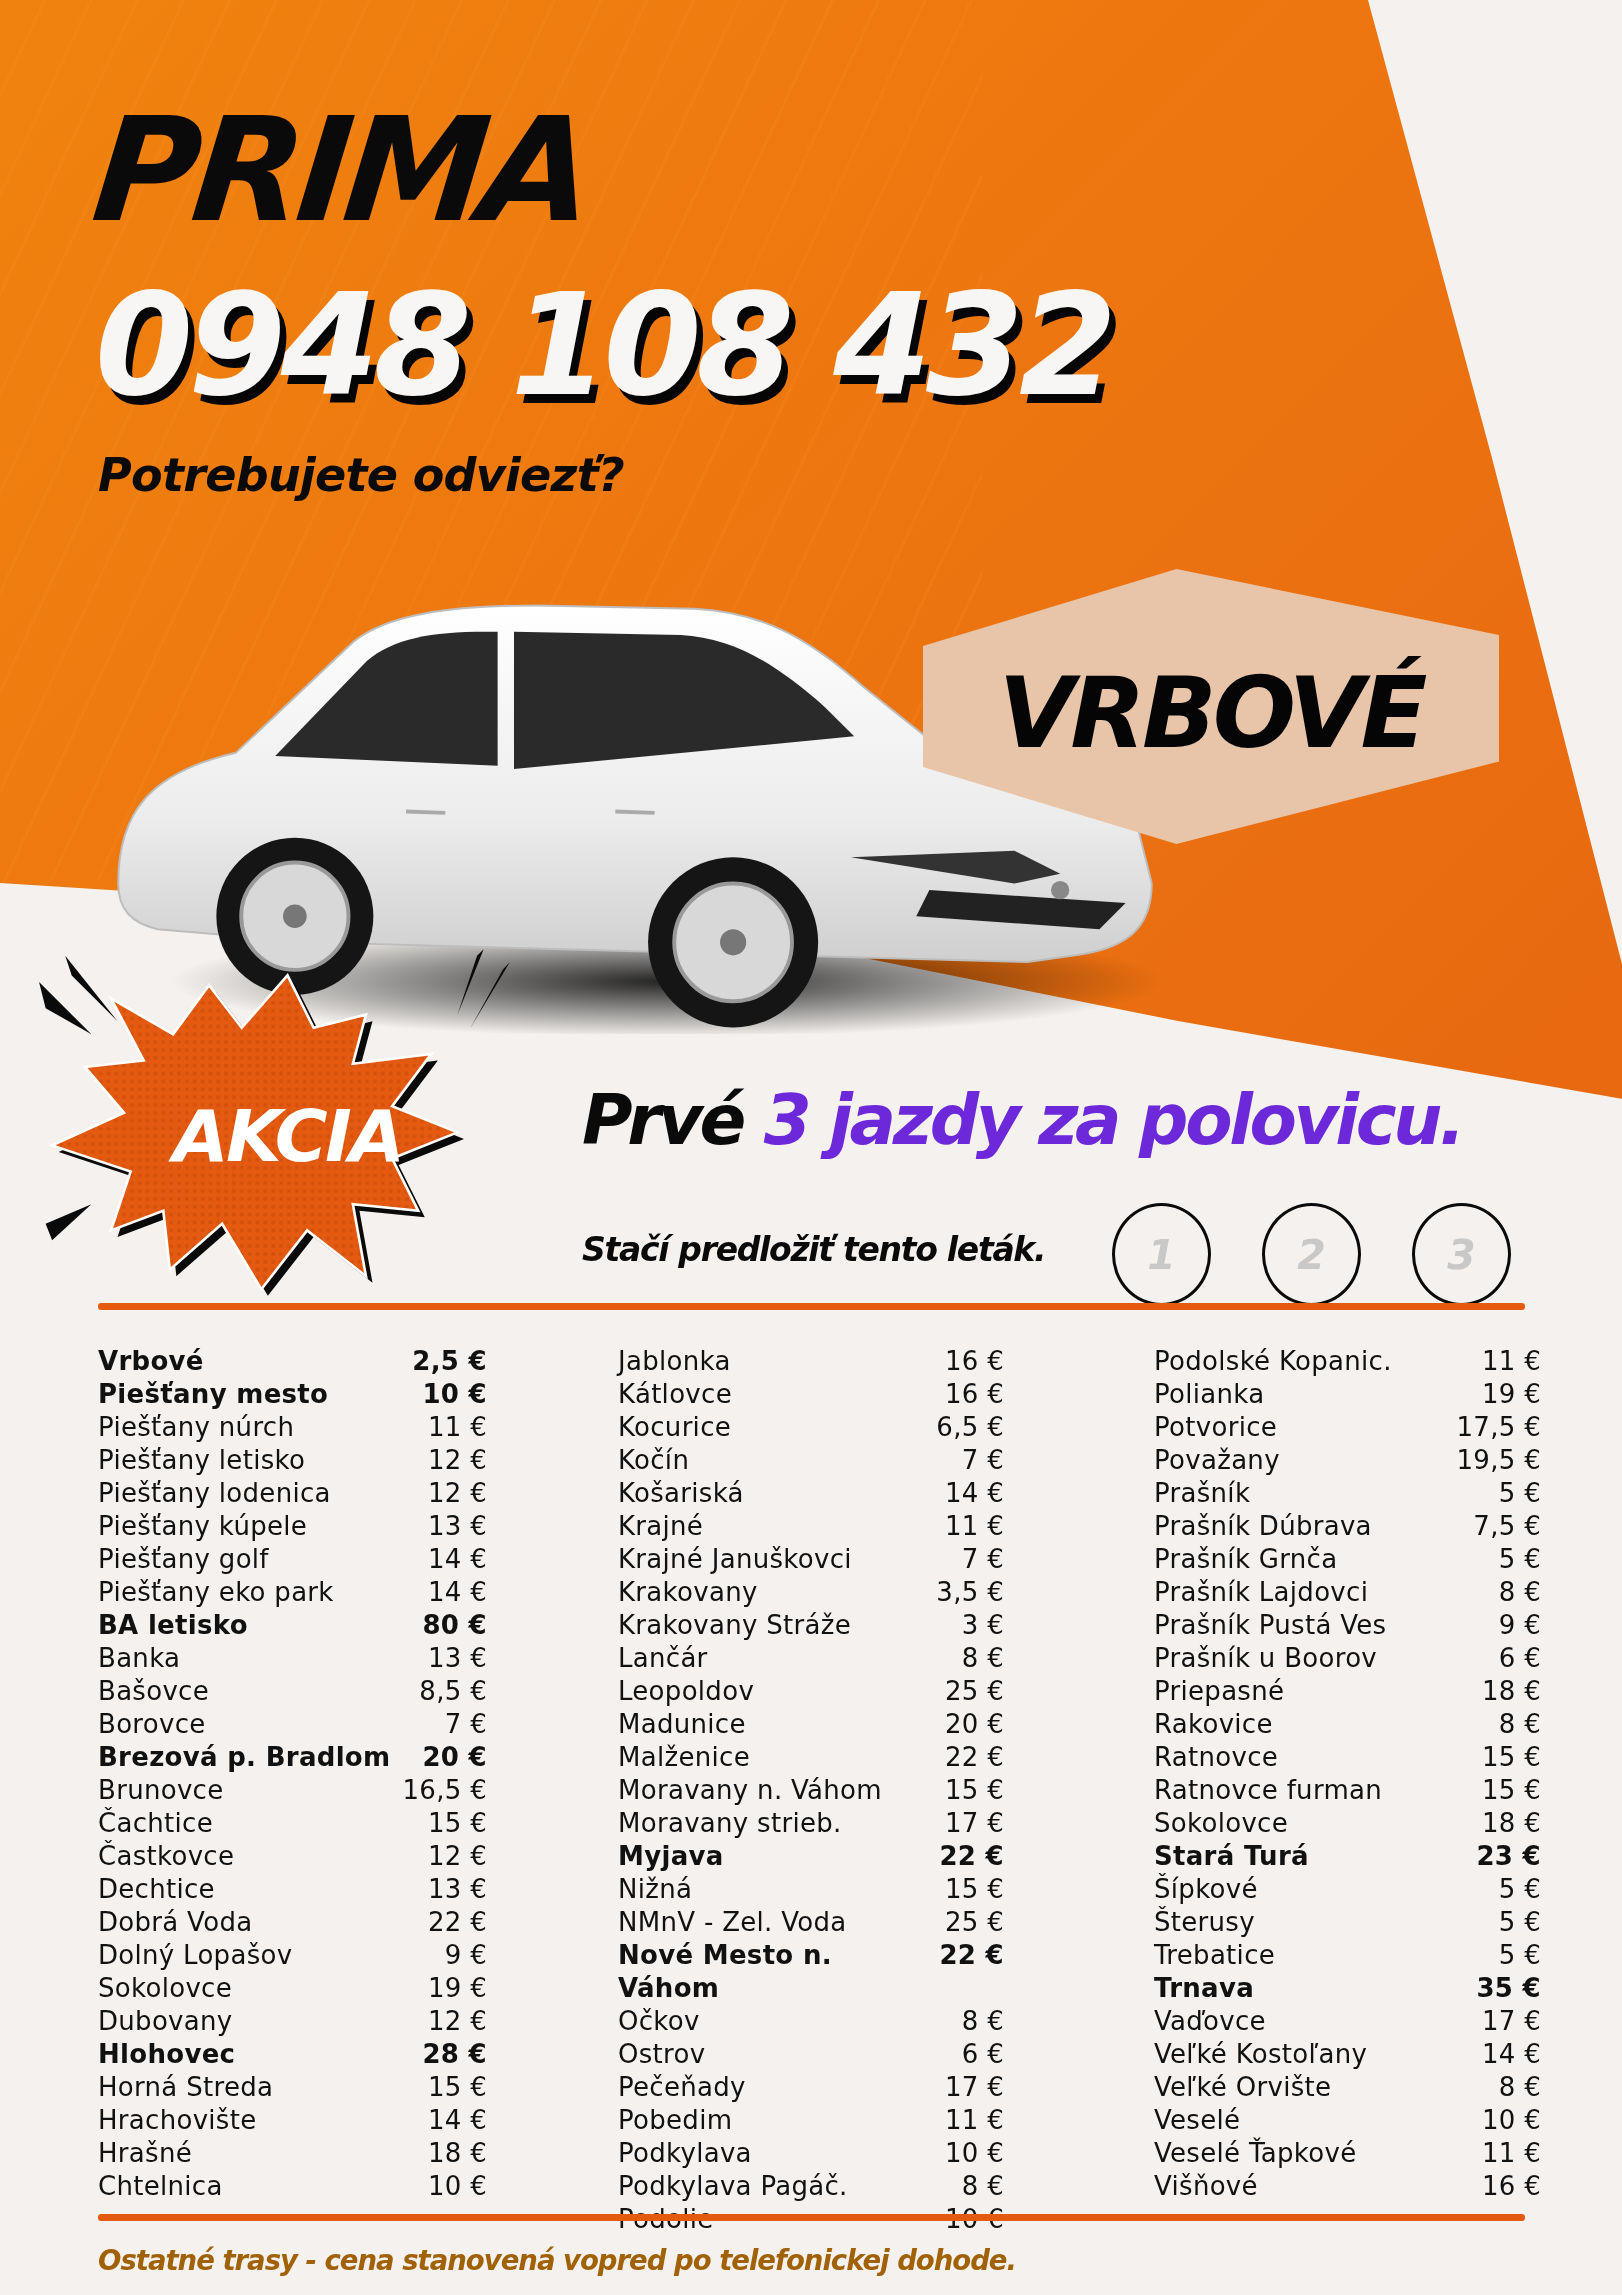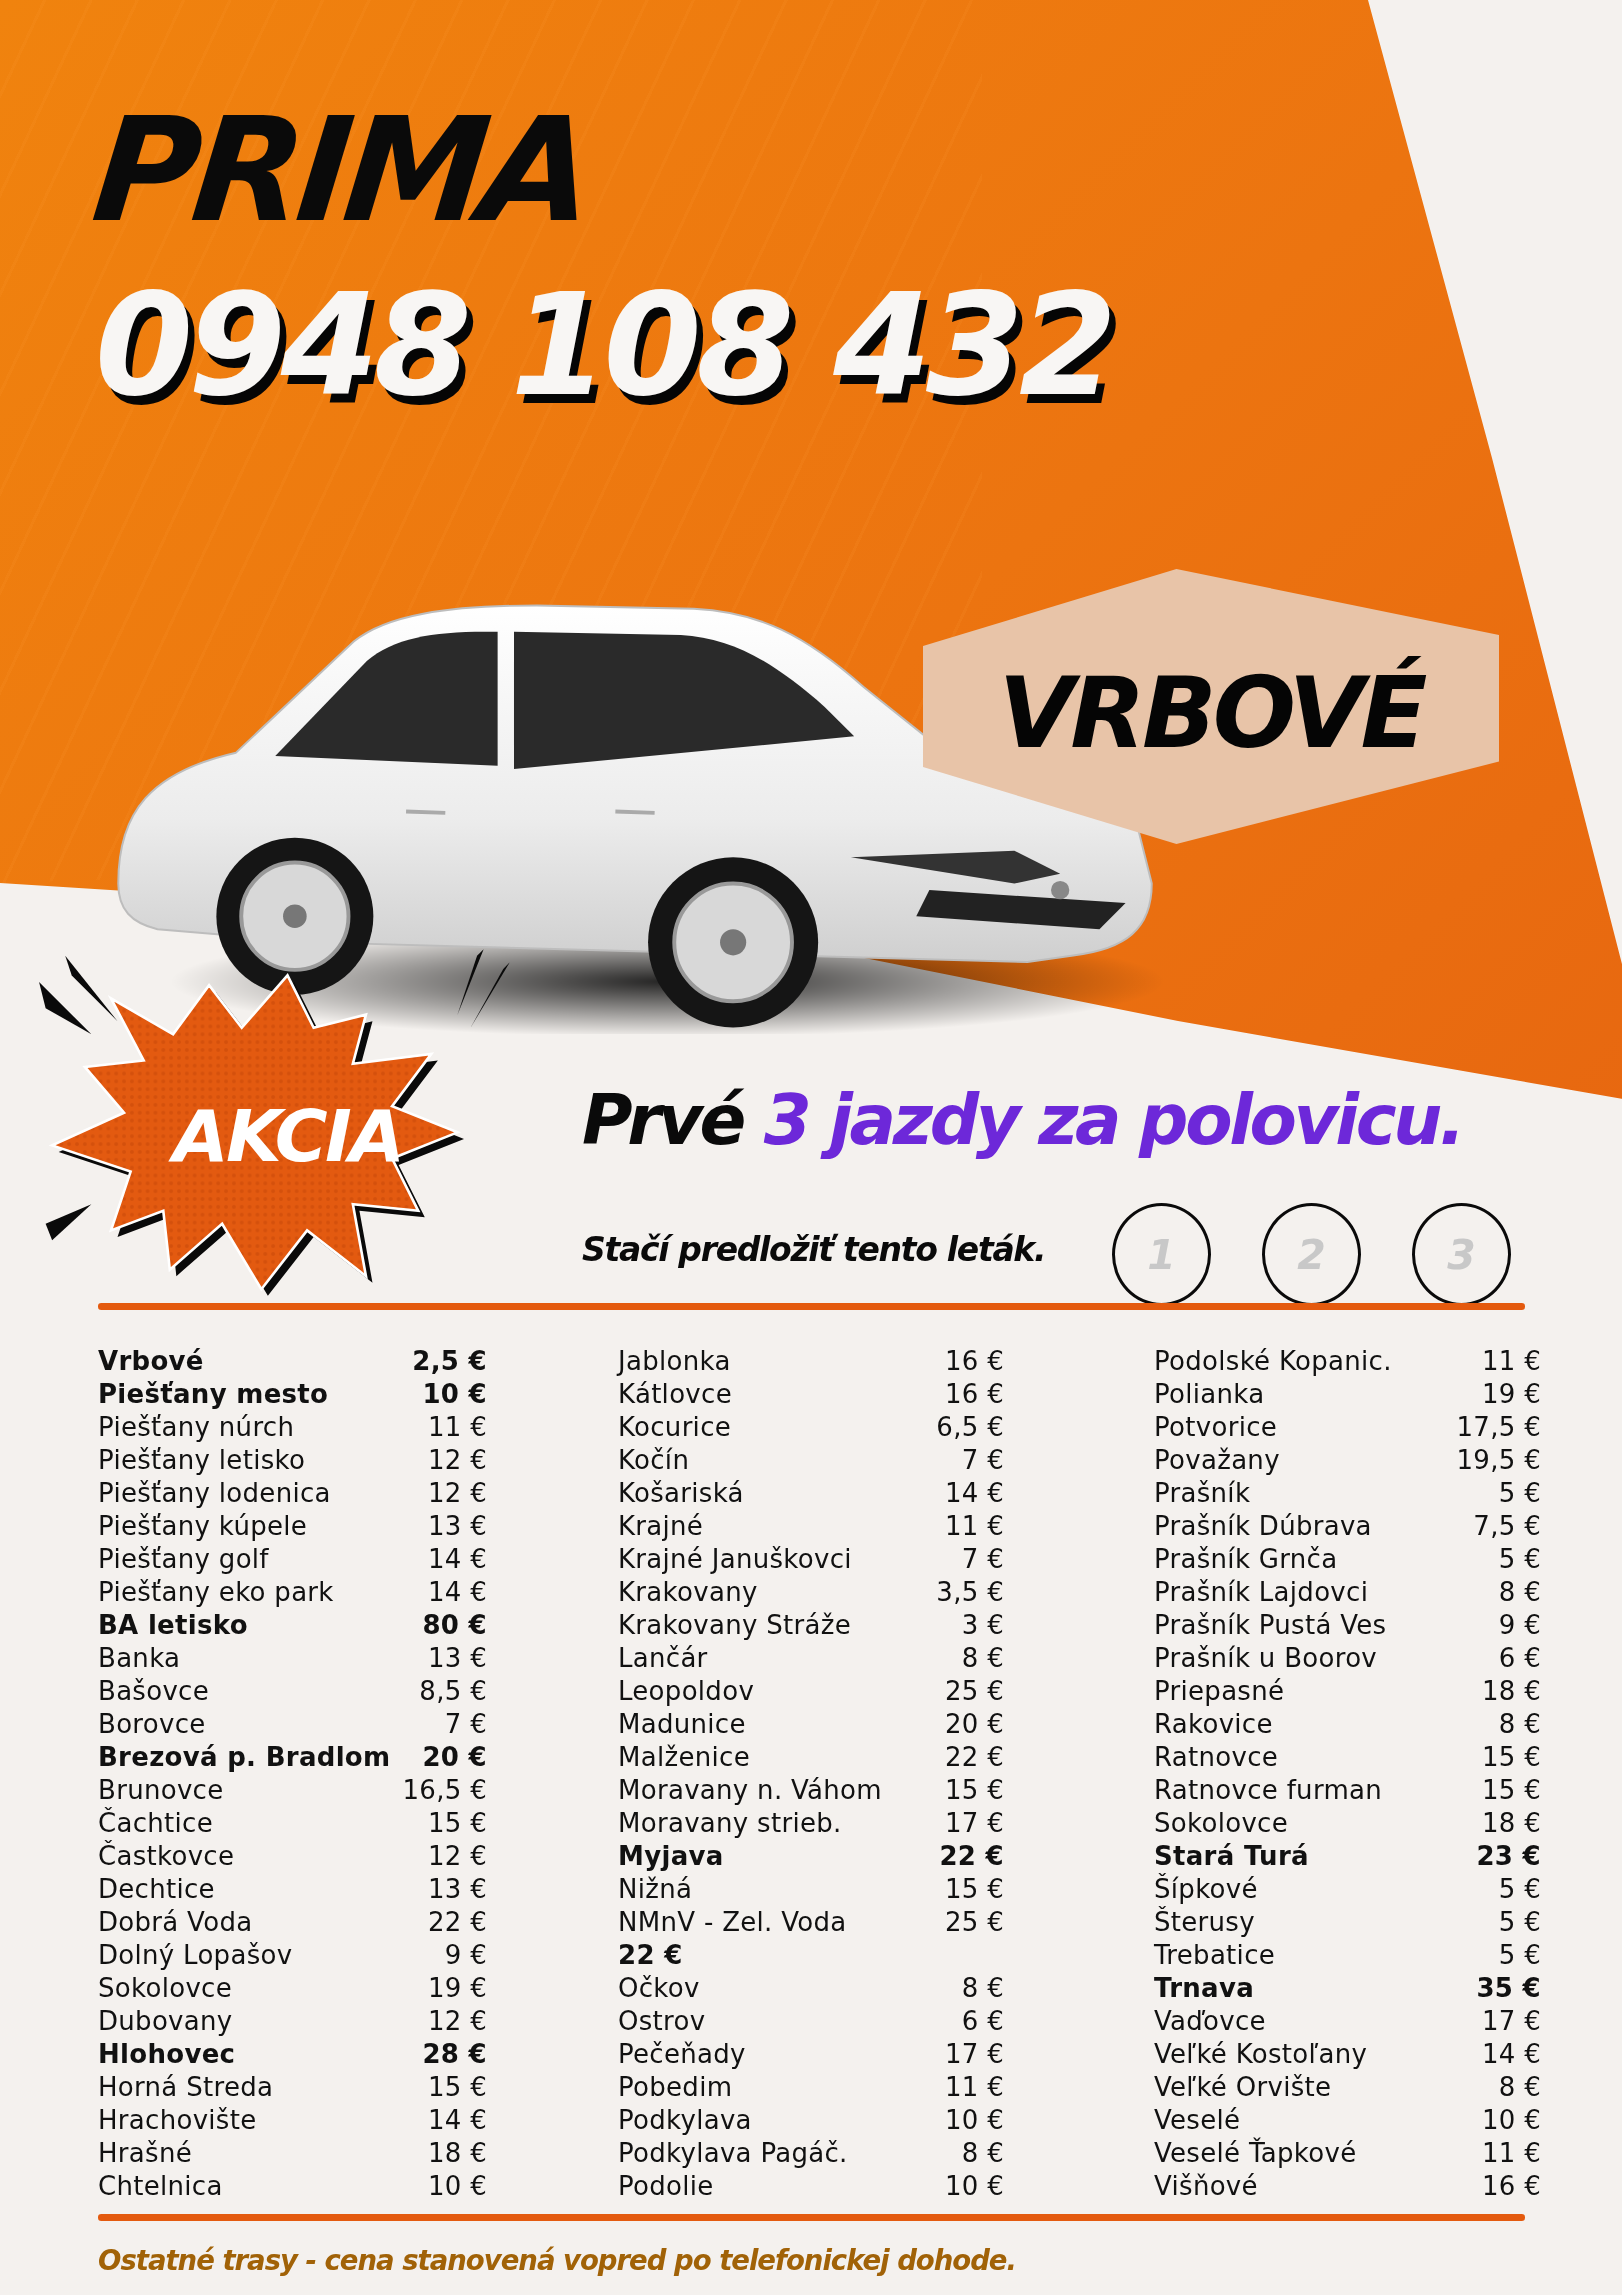--- a/index.html
+++ b/index.html
@@ -108,20 +108,21 @@
 <div class="bg-orange"></div>
 <div class="bg-streaks"></div>
 
 <div class="logo">
   <span class="prima">PRIMA</span>
 </div>
 
 <div class="phone">0948 108 432</div>
 
 <div class="tagline">
+  <div>Potrebujete odviezť?</div>
 </div>
 
 <div class="hex">
   <span>VRBOVÉ</span>
 </div>
 
 <svg class="car" viewBox="0 0 1700 700" xmlns="http://www.w3.org/2000/svg">
   <defs>
     <radialGradient id="shadowG" cx="50%" cy="50%" r="50%">
       <stop offset="0%" stop-color="#000" stop-opacity="0.85"></stop>
@@ -356,20 +357,21 @@
       </div>
       <div class="row">
         <span>Nižná</span>
         <span class="price">15 €</span>
       </div>
       <div class="row">
         <span>NMnV - Zel. Voda</span>
         <span class="price">25 €</span>
       </div>
       <div class="row bold">
+        <span>Nové Mesto n. Váhom</span>
         <span class="price">22 €</span>
       </div>
       <div class="row">
         <span>Očkov</span>
         <span class="price">8 €</span>
       </div>
       <div class="row">
         <span>Ostrov</span>
         <span class="price">6 €</span>
       </div>

